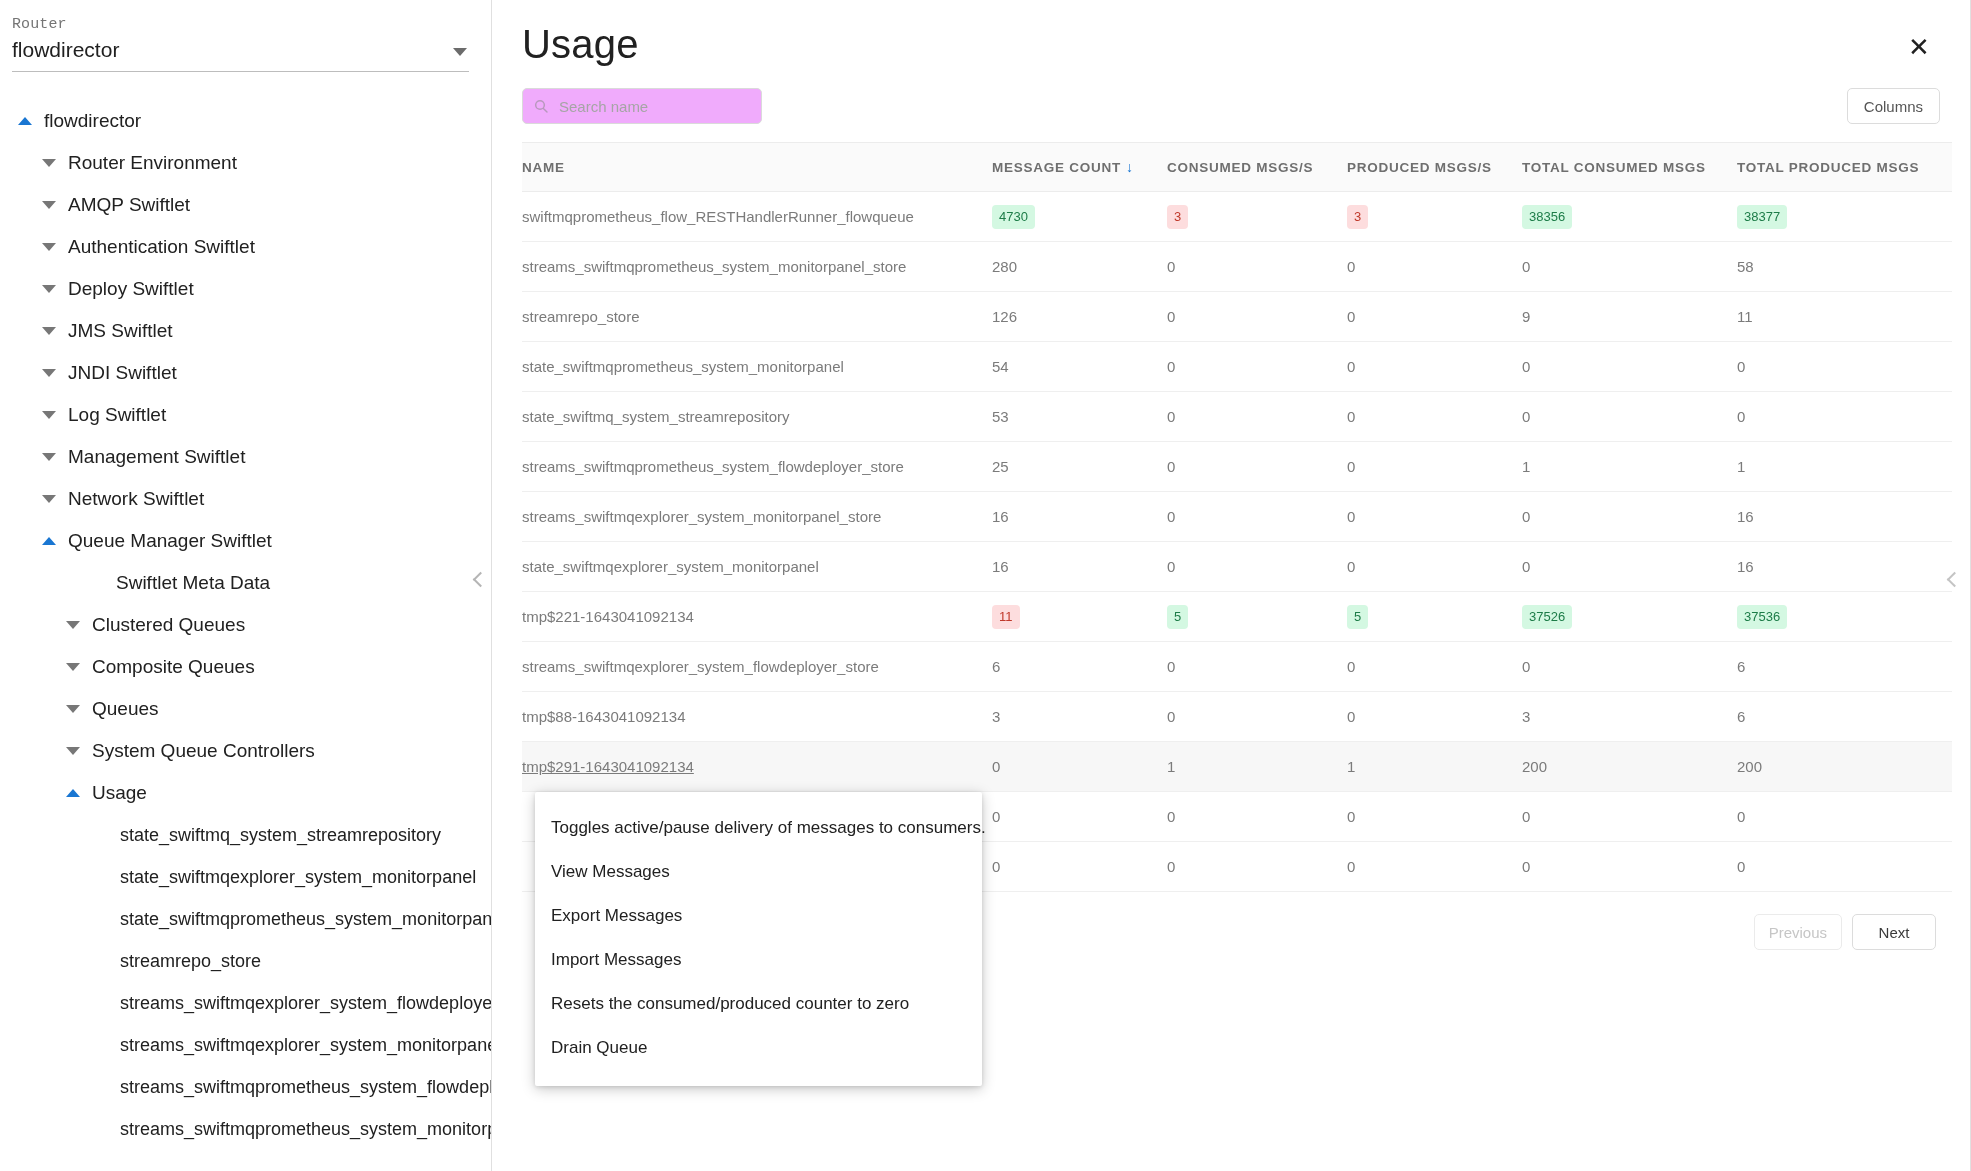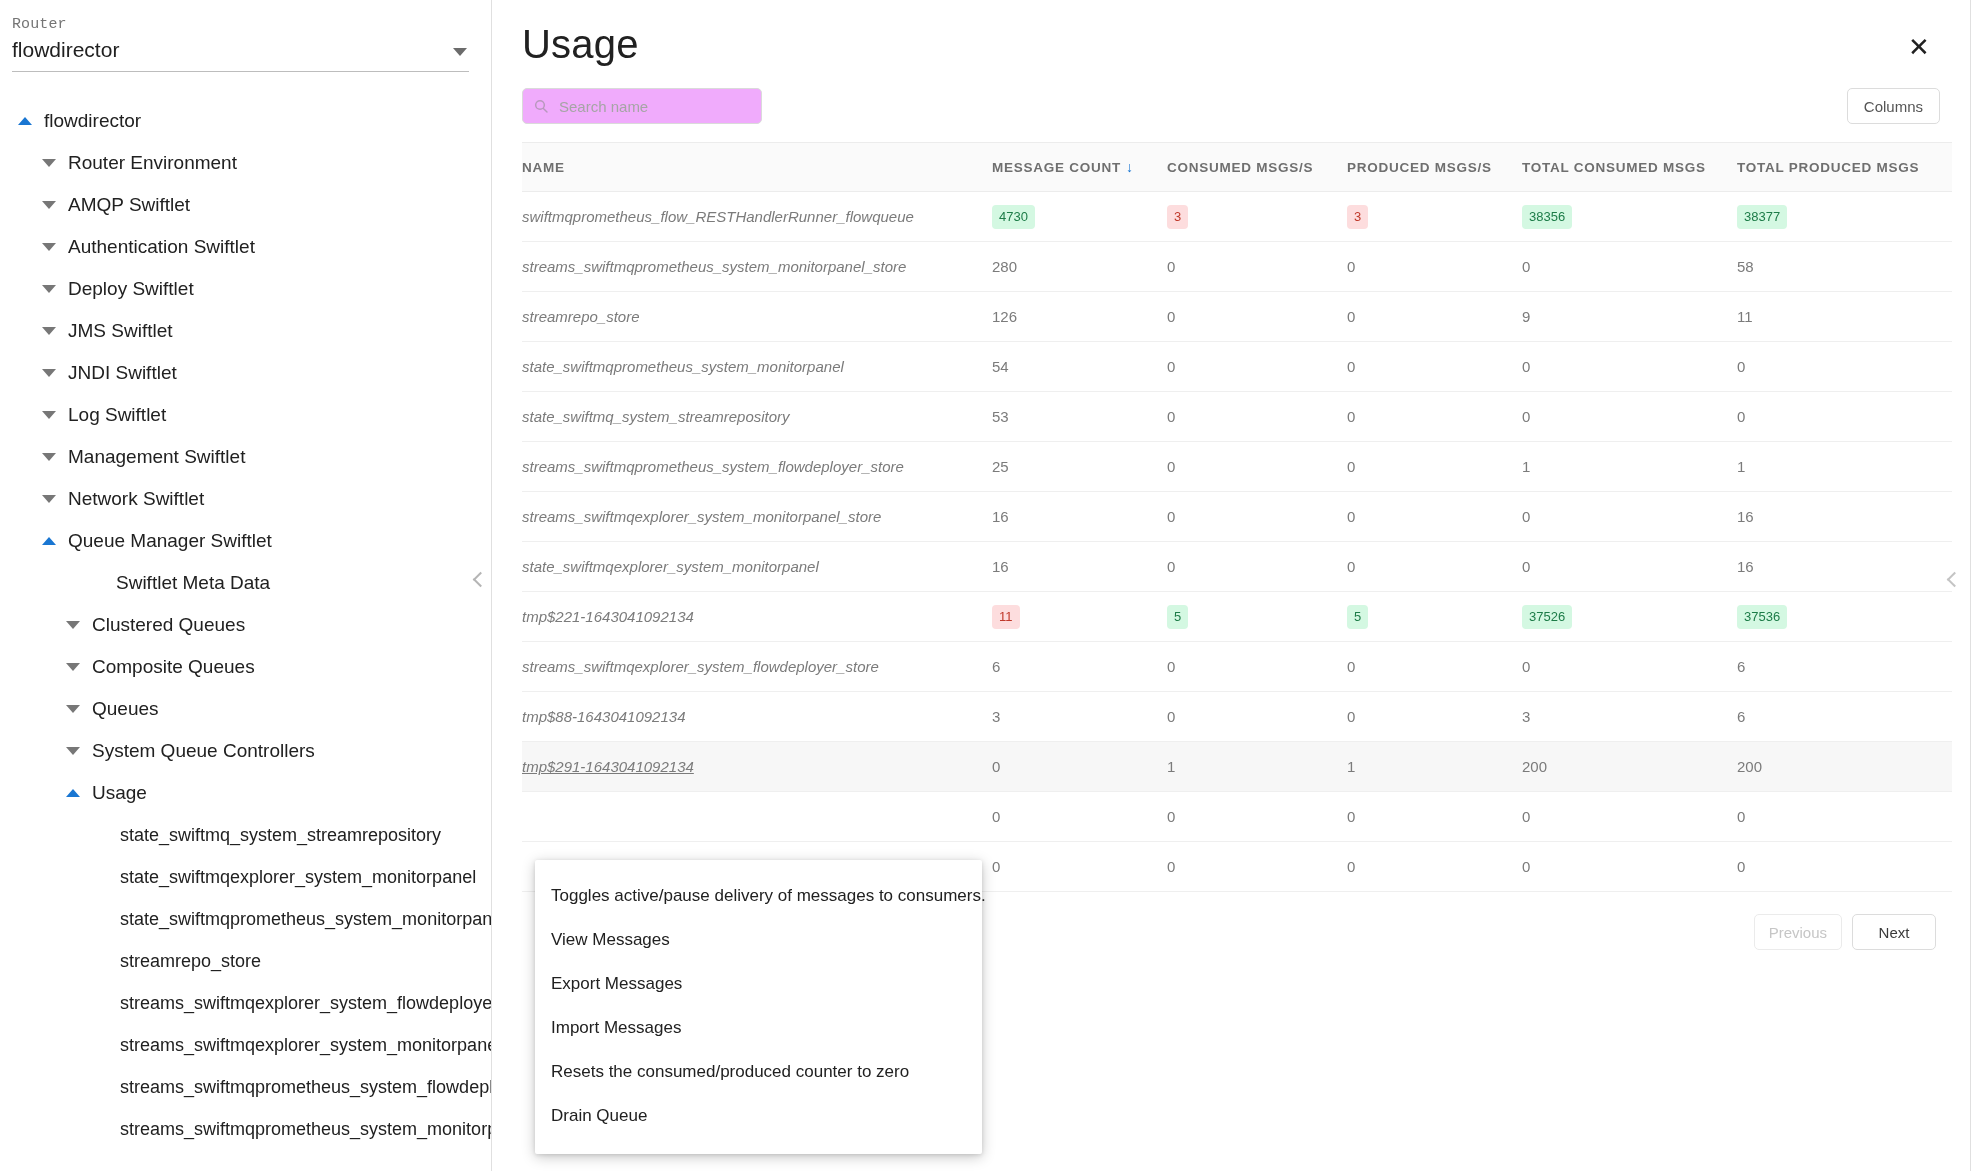--- a/index.html
+++ b/index.html
@@ -284,21 +284,21 @@
     vertical-align: middle;
   }
   td.name {
     color: #2b2b2b;
     padding-left: 10px;
     font-size: 15px;
     white-space: nowrap;
     overflow: hidden;
     text-overflow: ellipsis;
   }
-  td.name .nm { cursor: pointer; font-style: italic; }
+  td.name .nm { cursor: pointer; }
   tr.hovered td.name .nm { text-decoration: underline; }
 
   .badge {
     display: inline-block;
     padding: 3px 7px;
     border-radius: 4px;
     font-size: 13px;
     line-height: 18px;
   }
   .badge.green { background: #d4f8e2; color: #1d7c48; }
@@ -323,21 +323,21 @@
     cursor: pointer;
     padding: 0 14px;
     font-family: "Liberation Sans", sans-serif;
   }
   .pg-btn.disabled { color: #c6c6c6; border-color: #ebebeb; cursor: default; }
 
   
   .ctx-menu {
     position: absolute;
     left: 535px;
-    top: 860px;
+    top: 792px;
     width: 447px;
     background: #ffffff;
     box-shadow: 0 3px 14px rgba(0,0,0,.22), 0 1px 4px rgba(0,0,0,.12);
     border-radius: 2px;
     padding: 14px 0 16px 0;
     z-index: 40;
   }
   .ctx-item {
     padding: 11px 16px 11px 16px;
     font-size: 17px;

